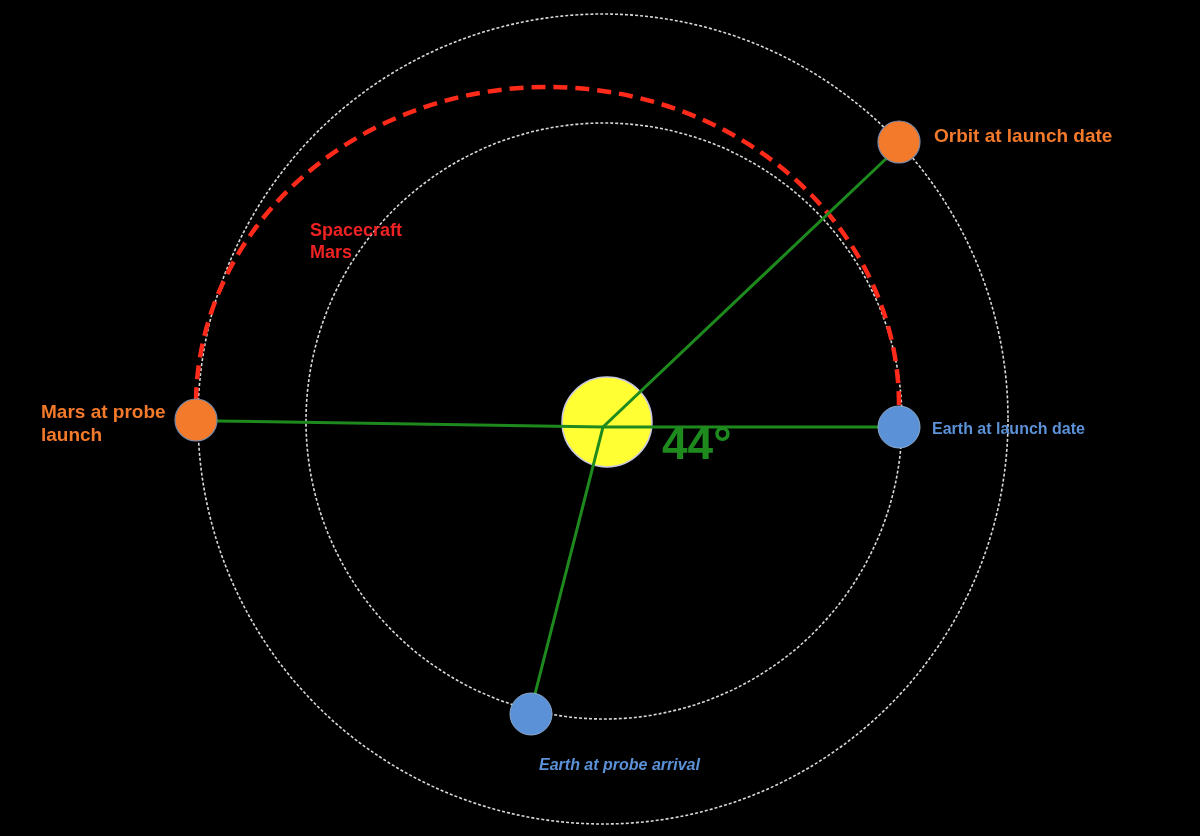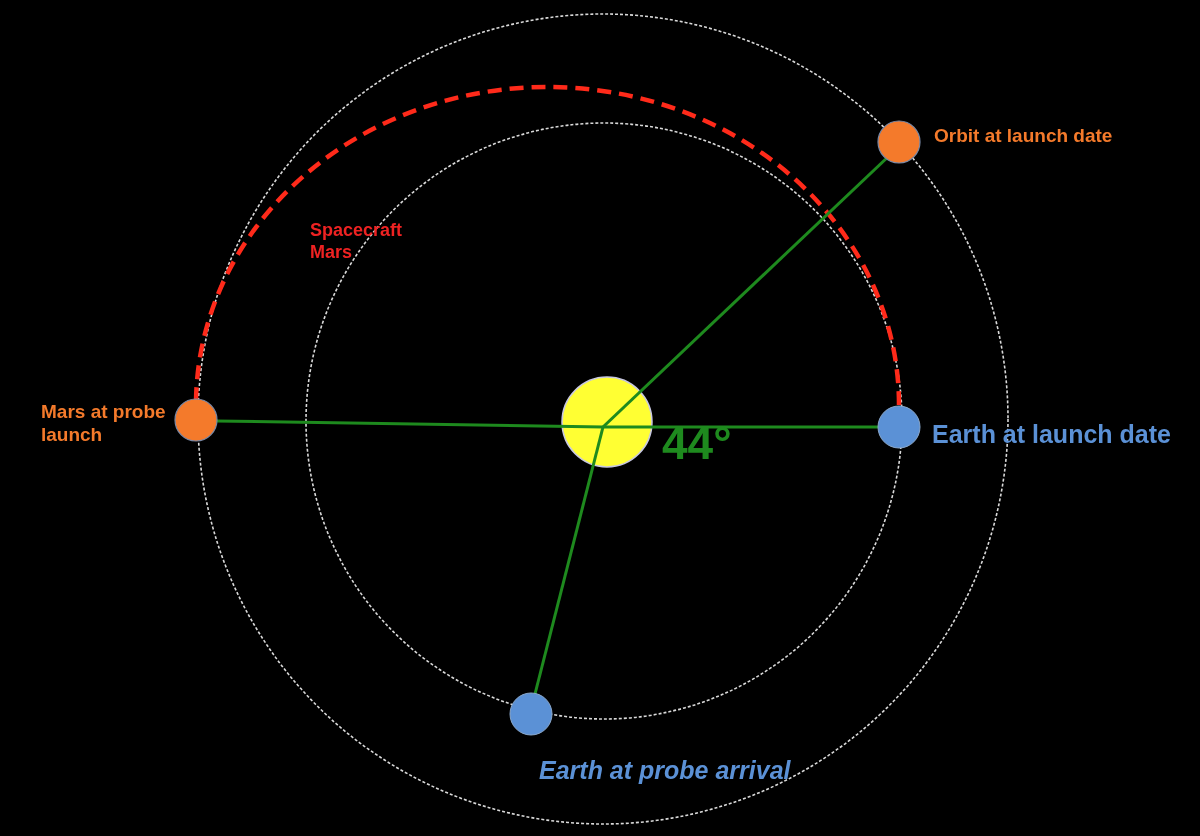--- a/index.html
+++ b/index.html
@@ -1,21 +1,21 @@
 <!DOCTYPE html>
 <html><head>
 <meta charset="utf-8">
 <style>
   html, body { margin: 0; padding: 0; background: #000; }
   body { width: 1200px; height: 836px; position: relative; overflow: hidden;
          font-family: "Liberation Sans", "DejaVu Sans", sans-serif; }
   #stage { position: absolute; left: 0; top: 0; width: 1200px; height: 836px; }
   .label { position: absolute; font-weight: bold; white-space: nowrap; line-height: 1.2; }
   .lbl-mars { color: #f47a2b; font-size: 19px; }
-  .lbl-earth { color: #5b91d6; font-size: 25px; text-align: right; }
+  .lbl-earth { color: #5b91d6; font-size: 16px; text-align: right; }
   .lbl-craft { color: #ee2222; font-size: 18px; margin-left: 44px; }
   .lbl-angle { color: #1e8a1e; font-size: 46px; }
 </style>
 </head>
 <body>
 
 <svg id="stage" width="1200" height="836" viewBox="0 0 1200 836" xmlns="http://www.w3.org/2000/svg">
   <rect x="0" y="0" width="1200" height="836" fill="#000"></rect>
 
   <circle id="mars-orbit" cx="603" cy="419" r="405" fill="none" stroke="#d9d9d9" stroke-width="1.6" stroke-dasharray="3 2"></circle>

